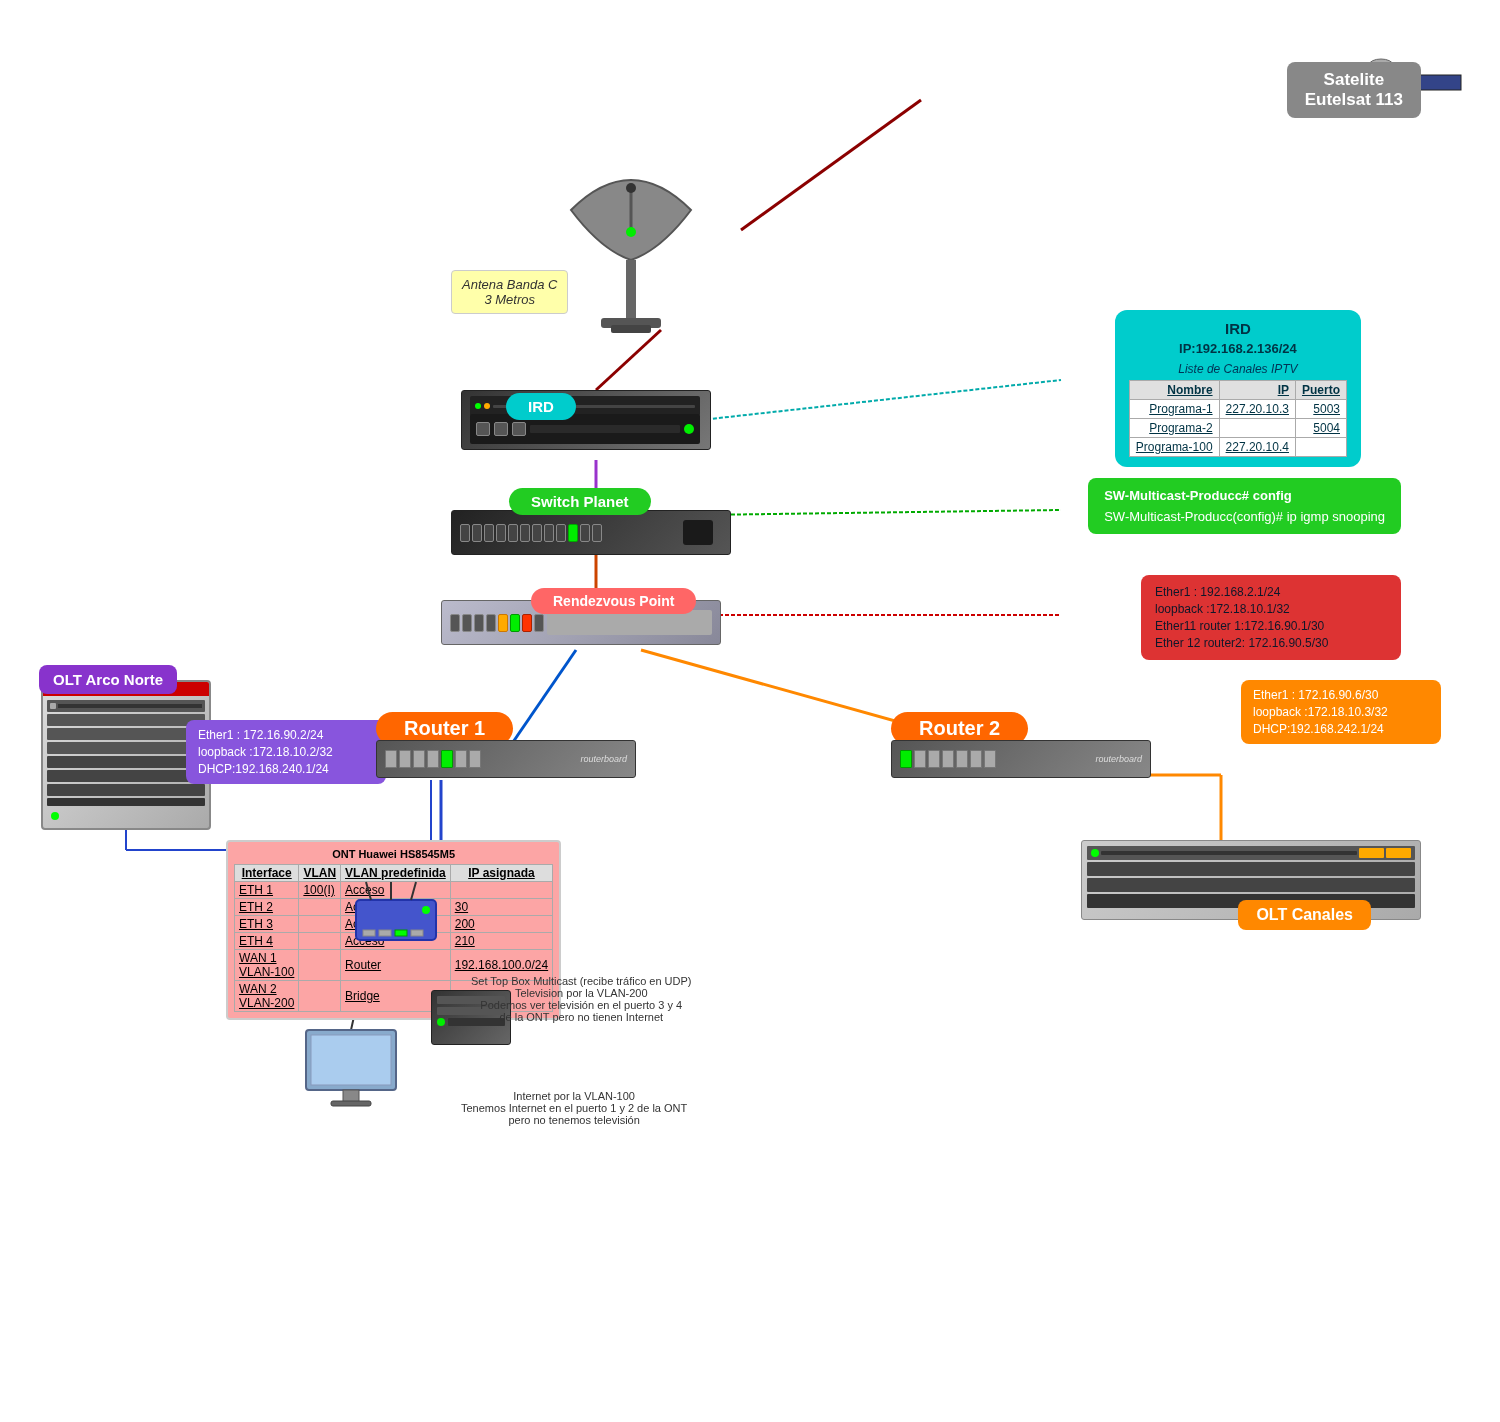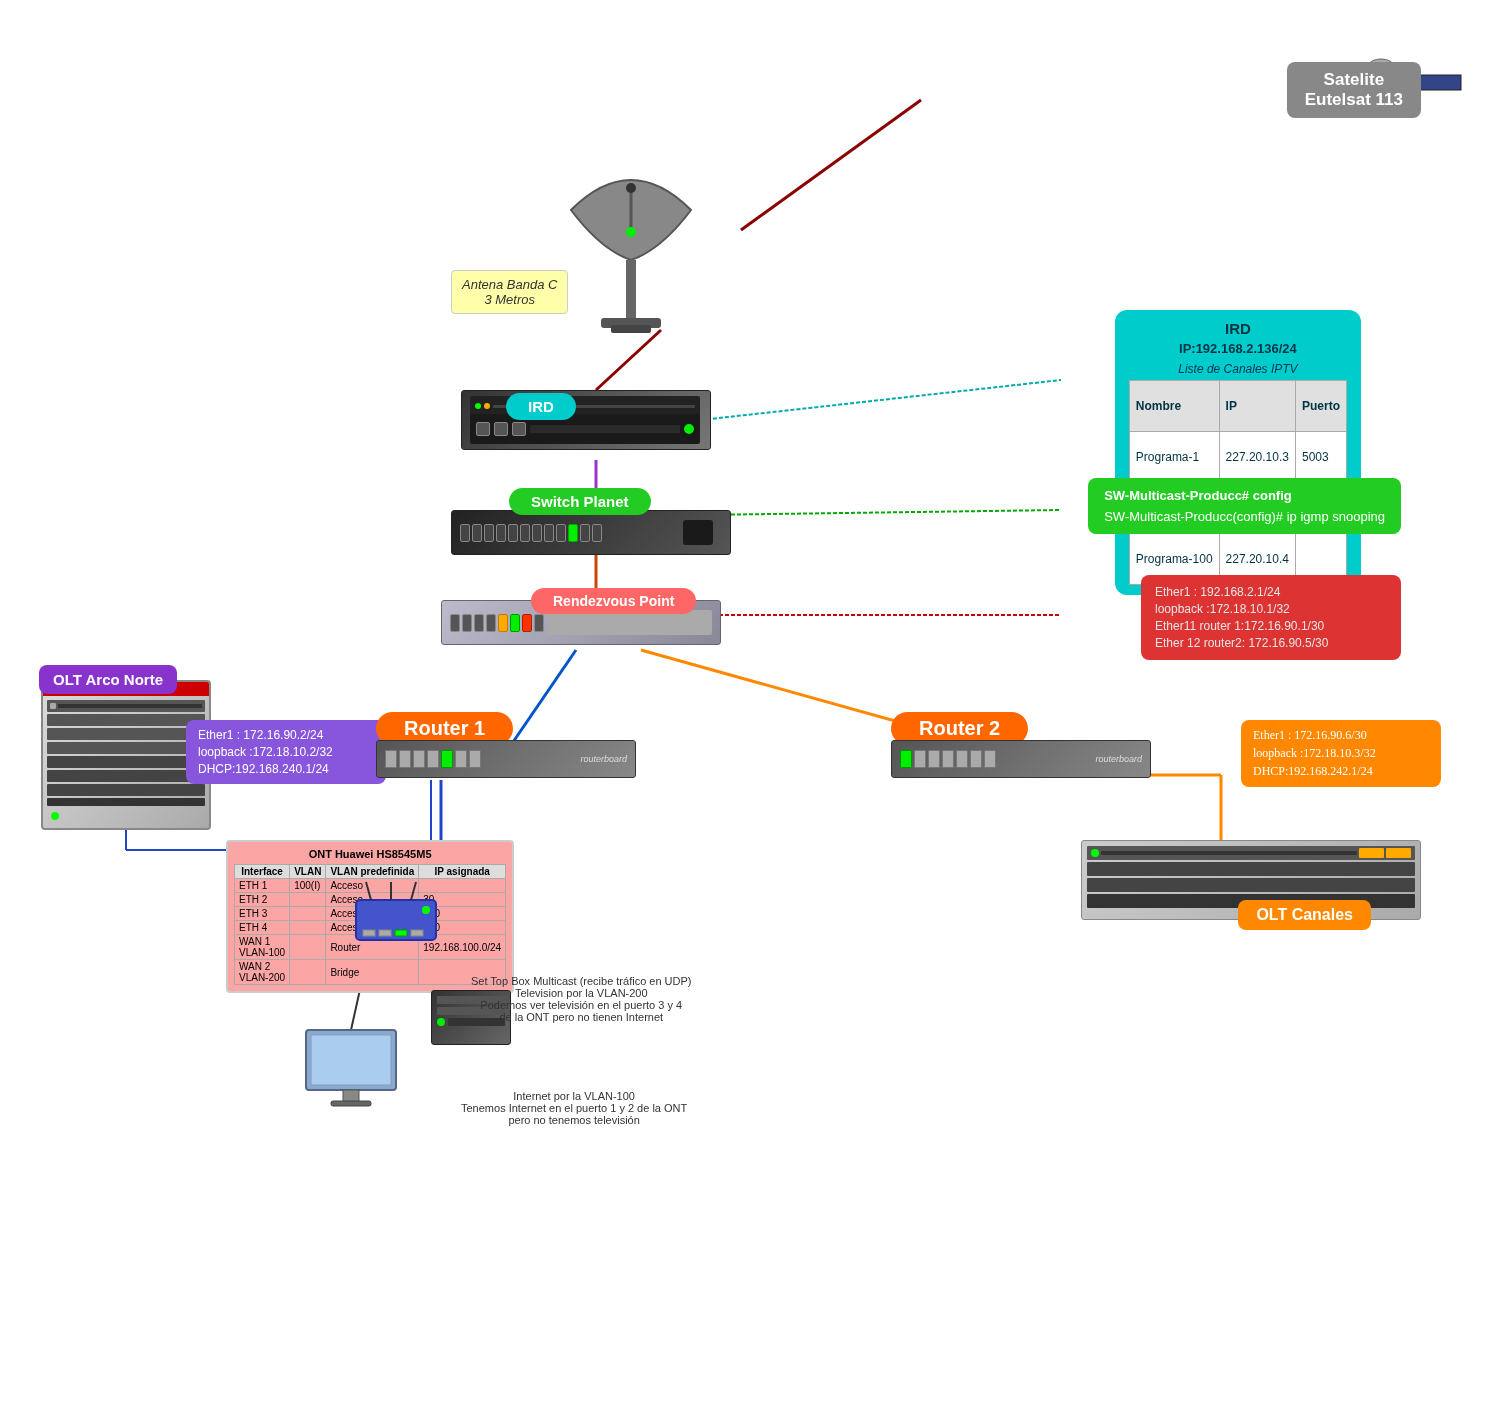--- a/index.html
+++ b/index.html
@@ -93,22 +93,23 @@
       font-style: italic;
     }
     .ird-info table {
       width: 100%;
       border-collapse: collapse;
       background: white;
       font-size: 12px;
     }
     .ird-info table th, .ird-info table td {
       border: 1px solid #aaa;
-      padding: 18px 6px;
-      text-align: left;
+      padding: 2px 6px;
+      text-align: right;
+      text-decoration: underline;
     }
     .ird-info table th { background: #e0e0e0; font-weight: bold; }
     
     .switch-label {
       position: absolute;
       top: 488px; left: 488px;
       background: #22cc22;
       color: white;
       border-radius: 20px;
       padding: 5px 22px;
@@ -135,21 +136,21 @@
       border-radius: 20px;
       padding: 5px 22px;
       font-size: 14px;
       font-weight: bold;
     }
     
     .rp-info {
       position: absolute;
       top: 575px; right: 120px;
       background: #dd3333;
-      color: #e5e5e5;
+      color: #0f172a;
       border-radius: 8px;
       padding: 10px 14px;
       font-size: 12px;
       min-width: 260px;
     }
     
     .olt-arco-label {
       position: absolute;
       top: 665px; left: 18px;
       background: #8833cc;
@@ -188,28 +189,27 @@
       background: #8855dd;
       color: white;
       border-radius: 8px;
       padding: 8px 12px;
       font-size: 12px;
       min-width: 200px;
     }
     
     .router2-info {
       position: absolute;
-      top: 720px; right: 80px;
+      top: 680px; right: 80px;
       background: #ff8800;
       color: white;
       border-radius: 8px;
       padding: 8px 12px;
       font-size: 12px;
       min-width: 200px;
-      font-family: Liberation Serif, serif;
     }
     
     .olt-pedregal-label {
       position: absolute;
       top: 900px; right: 150px;
       background: #ff8800;
       color: white;
       border-radius: 8px;
       padding: 6px 18px;
       font-size: 16px;
@@ -226,21 +226,22 @@
       font-size: 10px;
     }
     .ont-info .ont-title {
       font-weight: bold;
       font-size: 11px;
       text-align: center;
       margin-bottom: 4px;
     }
     .ont-info table {
       border-collapse: collapse;
-      font-size: 10px;
+      font-size: 12px;
+      text-decoration: underline;
     }
     .ont-info table th, .ont-info table td {
       border: 1px solid #aaa;
       padding: 1px 4px;
     }
     .ont-info table th { background: #ddd; }
     
     .stb-desc {
       position: absolute;
       top: 975px; left: 450px;

